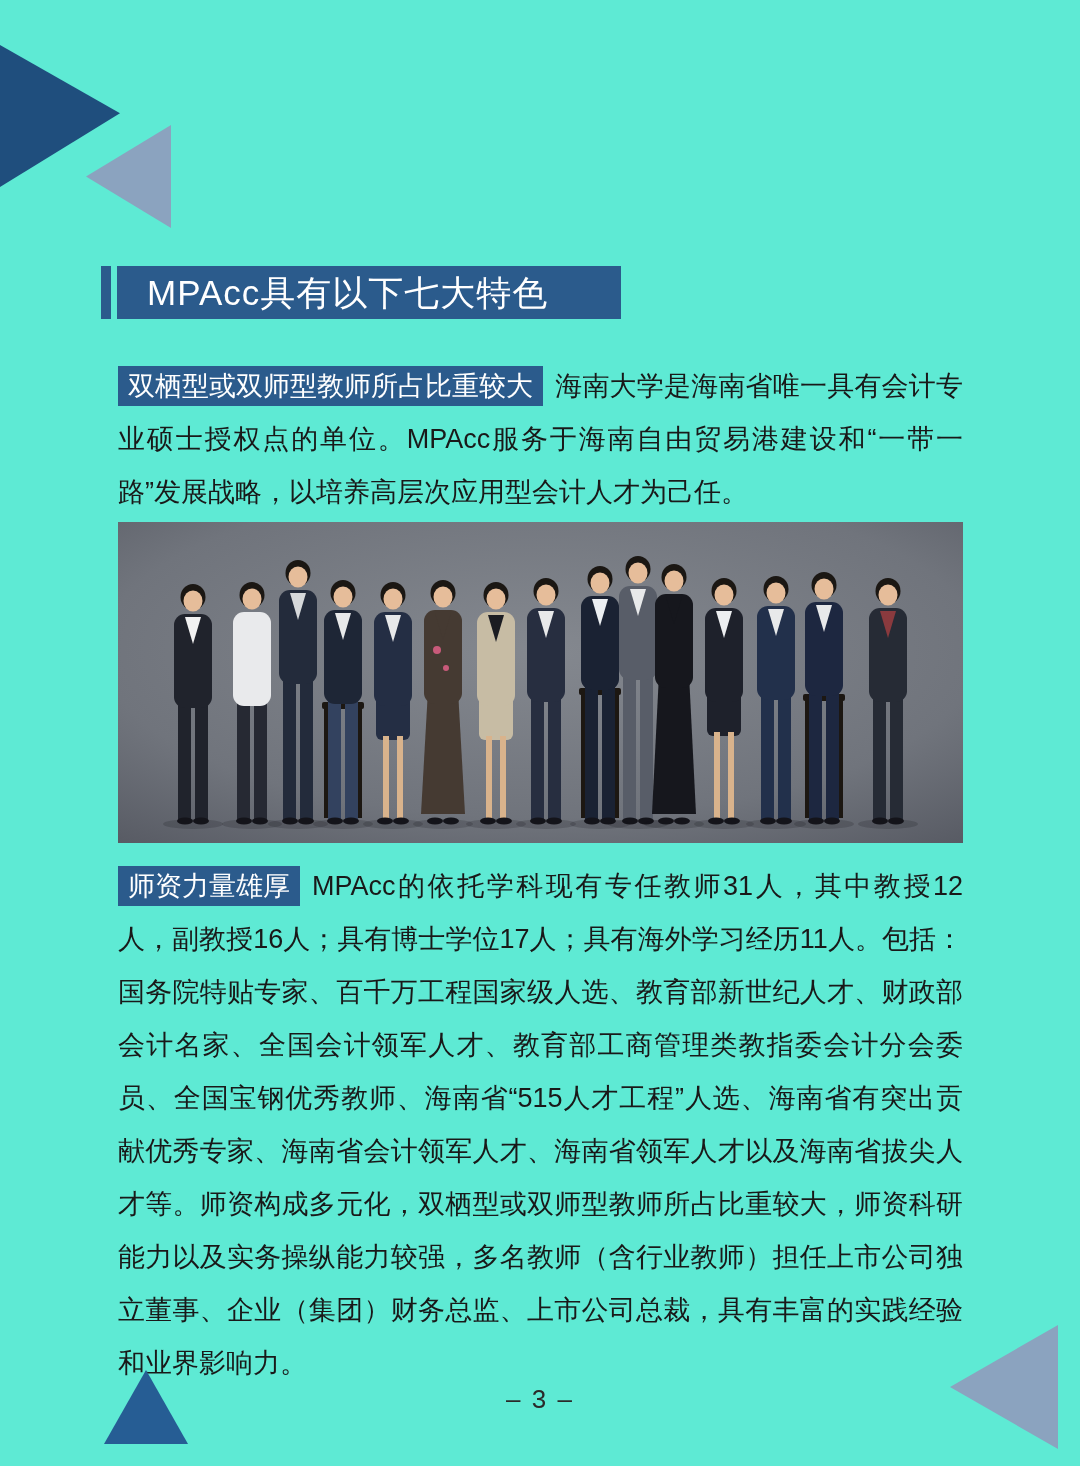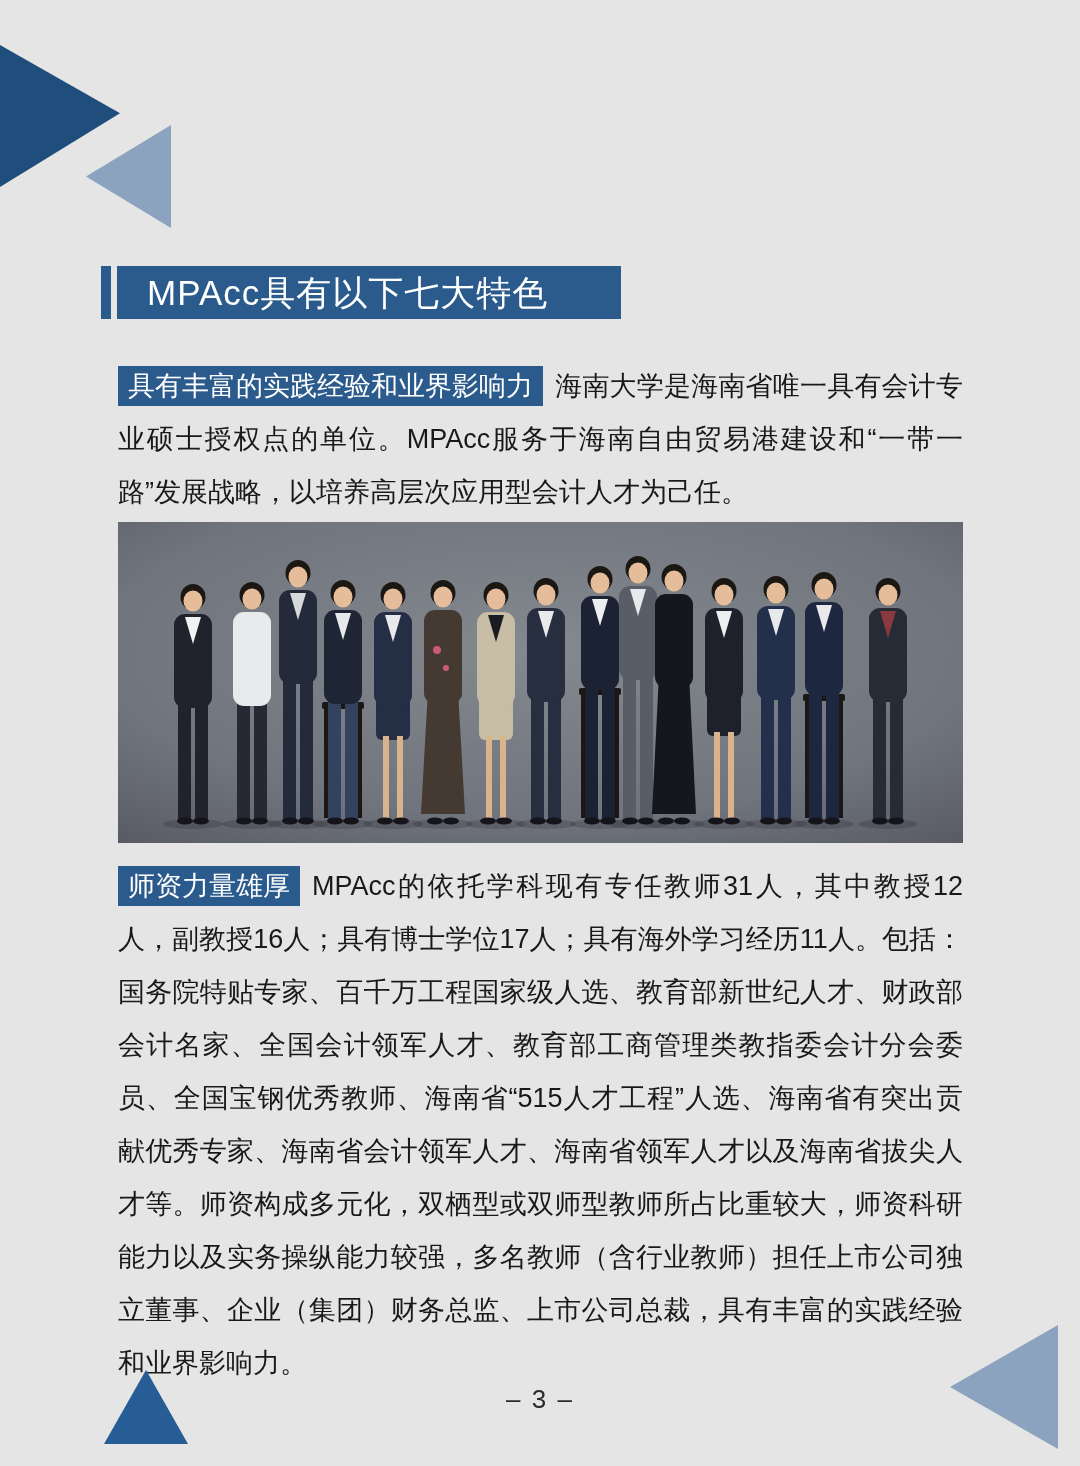--- a/index.html
+++ b/index.html
@@ -1,17 +1,17 @@
 <!DOCTYPE html>
 <html style="--accent: #2b5b8c; --triangle-dark: #1f4e7d; --triangle-medium: #265d94; --triangle-light: #8ba3bf; --text: #191919;"><head>
 <meta charset="utf-8">
 <style>
   html,body{margin:0;padding:0;background:#ffffff;}
   .page{
-    position:relative;width:1080px;height:1466px;background:#e5e5e5;overflow:hidden;
+    position:relative;width:1080px;height:1466px;background:#5eead4;overflow:hidden;
     font-family:"Liberation Sans","DejaVu Sans",sans-serif;color:var(--text,#191919);text-decoration:underline;
   }
   
   .tri{position:absolute;}
   .tri-tl-dark{left:0;top:45px;width:120px;height:142px;background:var(--triangle-dark,#1f4e7d);
     clip-path:polygon(0 0,100% 48%,0 100%);}
   .tri-tl-light{left:86px;top:125px;width:85px;height:103px;background:var(--triangle-light,#8ba3bf);
     clip-path:polygon(100% 0,100% 100%,0 50%);}
   .tri-bl{left:104px;top:1370px;width:84px;height:74px;background:var(--triangle-medium,#265d94);
     clip-path:polygon(50% 0,100% 100%,0 100%);}
@@ -44,21 +44,21 @@
 
   <div class="tri tri-tl-dark"></div>
   <div class="tri tri-tl-light"></div>
 
   <div class="header">
     <div class="header-stripe"></div>
     <div class="header-bar">MPAcc具有以下七大特色</div>
   </div>
 
   <div class="para para1">
-    <span class="tag">具有丰富的实践经验和业界影响力</span><span>海南大学是海南省唯一具有会计专业硕士授权点的单位。MPAcc服务于海南自由贸易港建设和“一带一路”发展战略，以培养高层次应用型会计人才为己任。</span>
+    <span class="tag">双栖型或双师型教师所占比重较大</span><span>海南大学是海南省唯一具有会计专业硕士授权点的单位。MPAcc服务于海南自由贸易港建设和“一带一路”发展战略，以培养高层次应用型会计人才为己任。</span>
   </div>
 
   <figure class="photo" aria-label="MPAcc师资团队合影">
     <svg id="photo-svg" viewBox="0 0 845 321" preserveAspectRatio="none">
         <defs>
           <radialGradient id="pbg" cx="50%" cy="40%" r="80%">
             <stop offset="0%" stop-color="#84888f"></stop>
             <stop offset="65%" stop-color="#70747c"></stop>
             <stop offset="100%" stop-color="#565962"></stop>
           </radialGradient>

